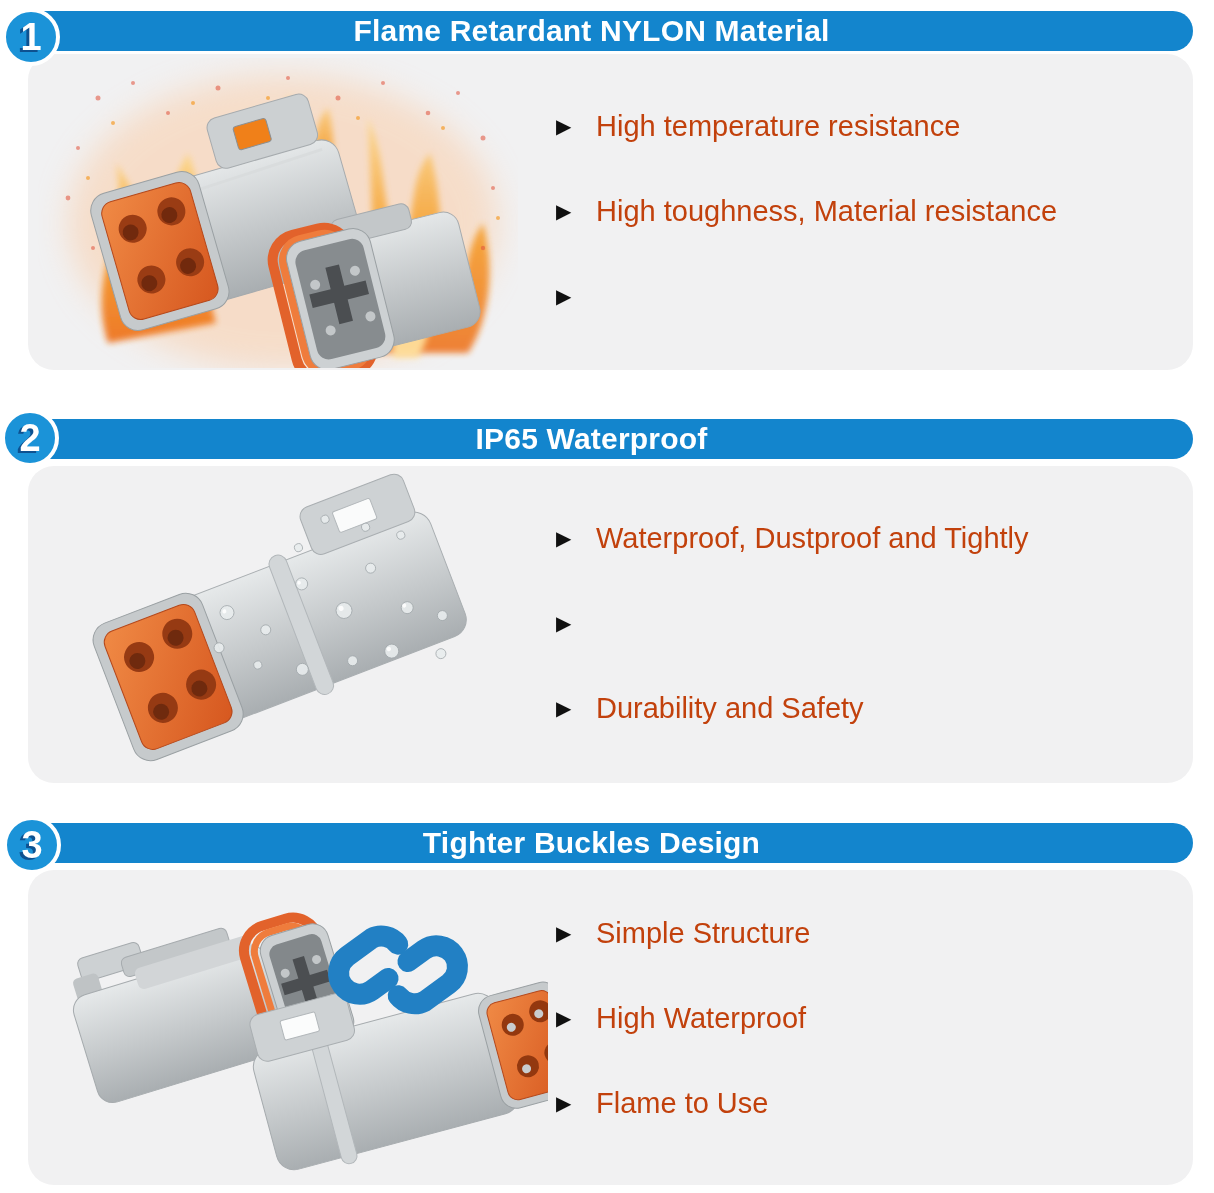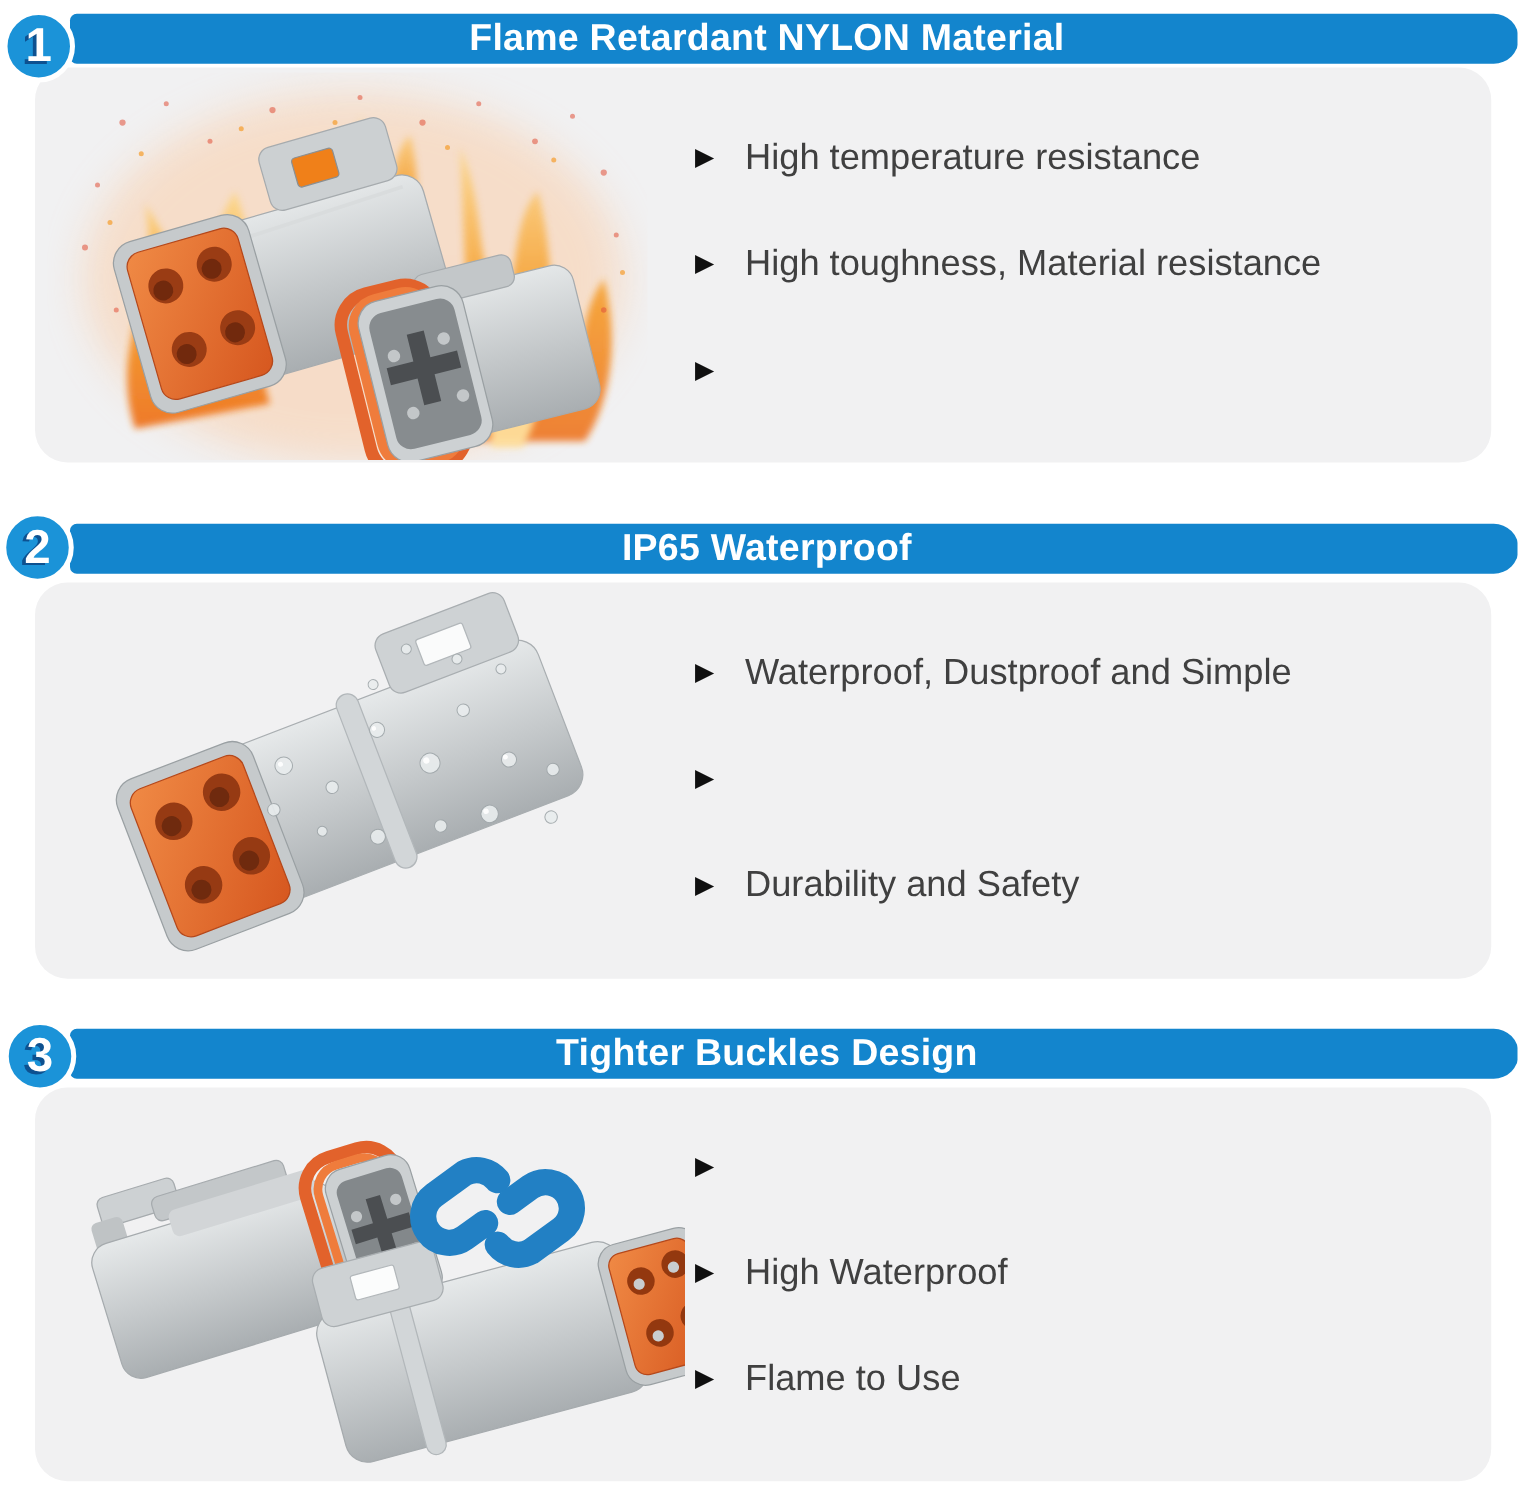--- a/index.html
+++ b/index.html
@@ -9,36 +9,36 @@
   .panel{position:absolute;left:28px;width:1165px;background:#f1f1f2;border-radius:26px;}
   .p1{top:54px;height:316px}
   .p2{top:466px;height:317px}
   .p3{top:870px;height:315px}
 
   .art{position:absolute;}
   .a1{left:38px;top:58px;width:480px;height:310px;}
   .a2{left:88px;top:472px;width:400px;height:310px;}
   .a3{left:28px;top:868px;width:520px;height:318px;}
 
-  .bar{position:absolute;left:56px;width:1159px;height:40px;background:#1385cd;
+  .bar{position:absolute;left:34px;width:1159px;height:40px;background:#1385cd;
        border-radius:6px 22px 22px 6px;display:flex;align-items:center;justify-content:center;
        padding-right:44px;box-sizing:border-box;}
   .b1{top:11px}.b2{top:419px}.b3{top:823px}
   .bar-title{color:#ffffff;font-weight:bold;font-size:30px;letter-spacing:.2px;white-space:nowrap;}
 
   .badge{position:absolute;width:58px;height:58px;border-radius:50%;background:#1b93d8;
          border:4px solid #ffffff;box-sizing:border-box;display:flex;align-items:center;justify-content:center;}
   .bg1{left:2px;top:8px}.bg2{left:1px;top:409px}.bg3{left:3px;top:816px}
   .badge span{color:#ffffff;font-weight:bold;font-size:38px;line-height:1;text-shadow:-3px 2px 0 #0d5190;}
 
   .features{position:absolute;left:556px;margin:0;padding:0;list-style:none;display:flex;flex-direction:column;gap:49px;}
   .f1{top:108px}.f2{top:520px}.f3{top:915px}
   .feature{display:flex;align-items:center;height:36px;}
   .tri{flex:0 0 40px;font-size:20px;color:#101010;line-height:1;}
-  .ftext{font-size:29px;color:#404040;white-space:nowrap;}
+  .ftext{font-size:29px;color:#c2410c;white-space:nowrap;}
 </style>
 </head>
 <body>
 
 <div id="page">
 
   <section>
     <div class="panel p1"></div>
 
     <svg class="art a1" viewBox="0 0 480 310">
@@ -224,21 +224,21 @@
     <div class="bar b2">
       <span class="bar-title">IP65 Waterproof</span>
     </div>
     <div class="badge bg2">
       <span>2</span>
     </div>
 
     <ul class="features f2">
       <li class="feature">
         <span class="tri">▶</span>
-        <span class="ftext">Waterproof, Dustproof and Simple</span>
+        <span class="ftext">Waterproof, Dustproof and Tightly</span>
       </li>
       <li class="feature">
         <span class="tri">▶</span>
       </li>
       <li class="feature">
         <span class="tri">▶</span>
         <span class="ftext">Durability and Safety</span>
       </li>
     </ul>
   </section>
@@ -305,20 +305,21 @@
     <div class="bar b3">
       <span class="bar-title">Tighter Buckles Design</span>
     </div>
     <div class="badge bg3">
       <span>3</span>
     </div>
 
     <ul class="features f3">
       <li class="feature">
         <span class="tri">▶</span>
+        <span class="ftext">Simple Structure</span>
       </li>
       <li class="feature">
         <span class="tri">▶</span>
         <span class="ftext">High Waterproof</span>
       </li>
       <li class="feature">
         <span class="tri">▶</span>
         <span class="ftext">Flame to Use</span>
       </li>
     </ul>

